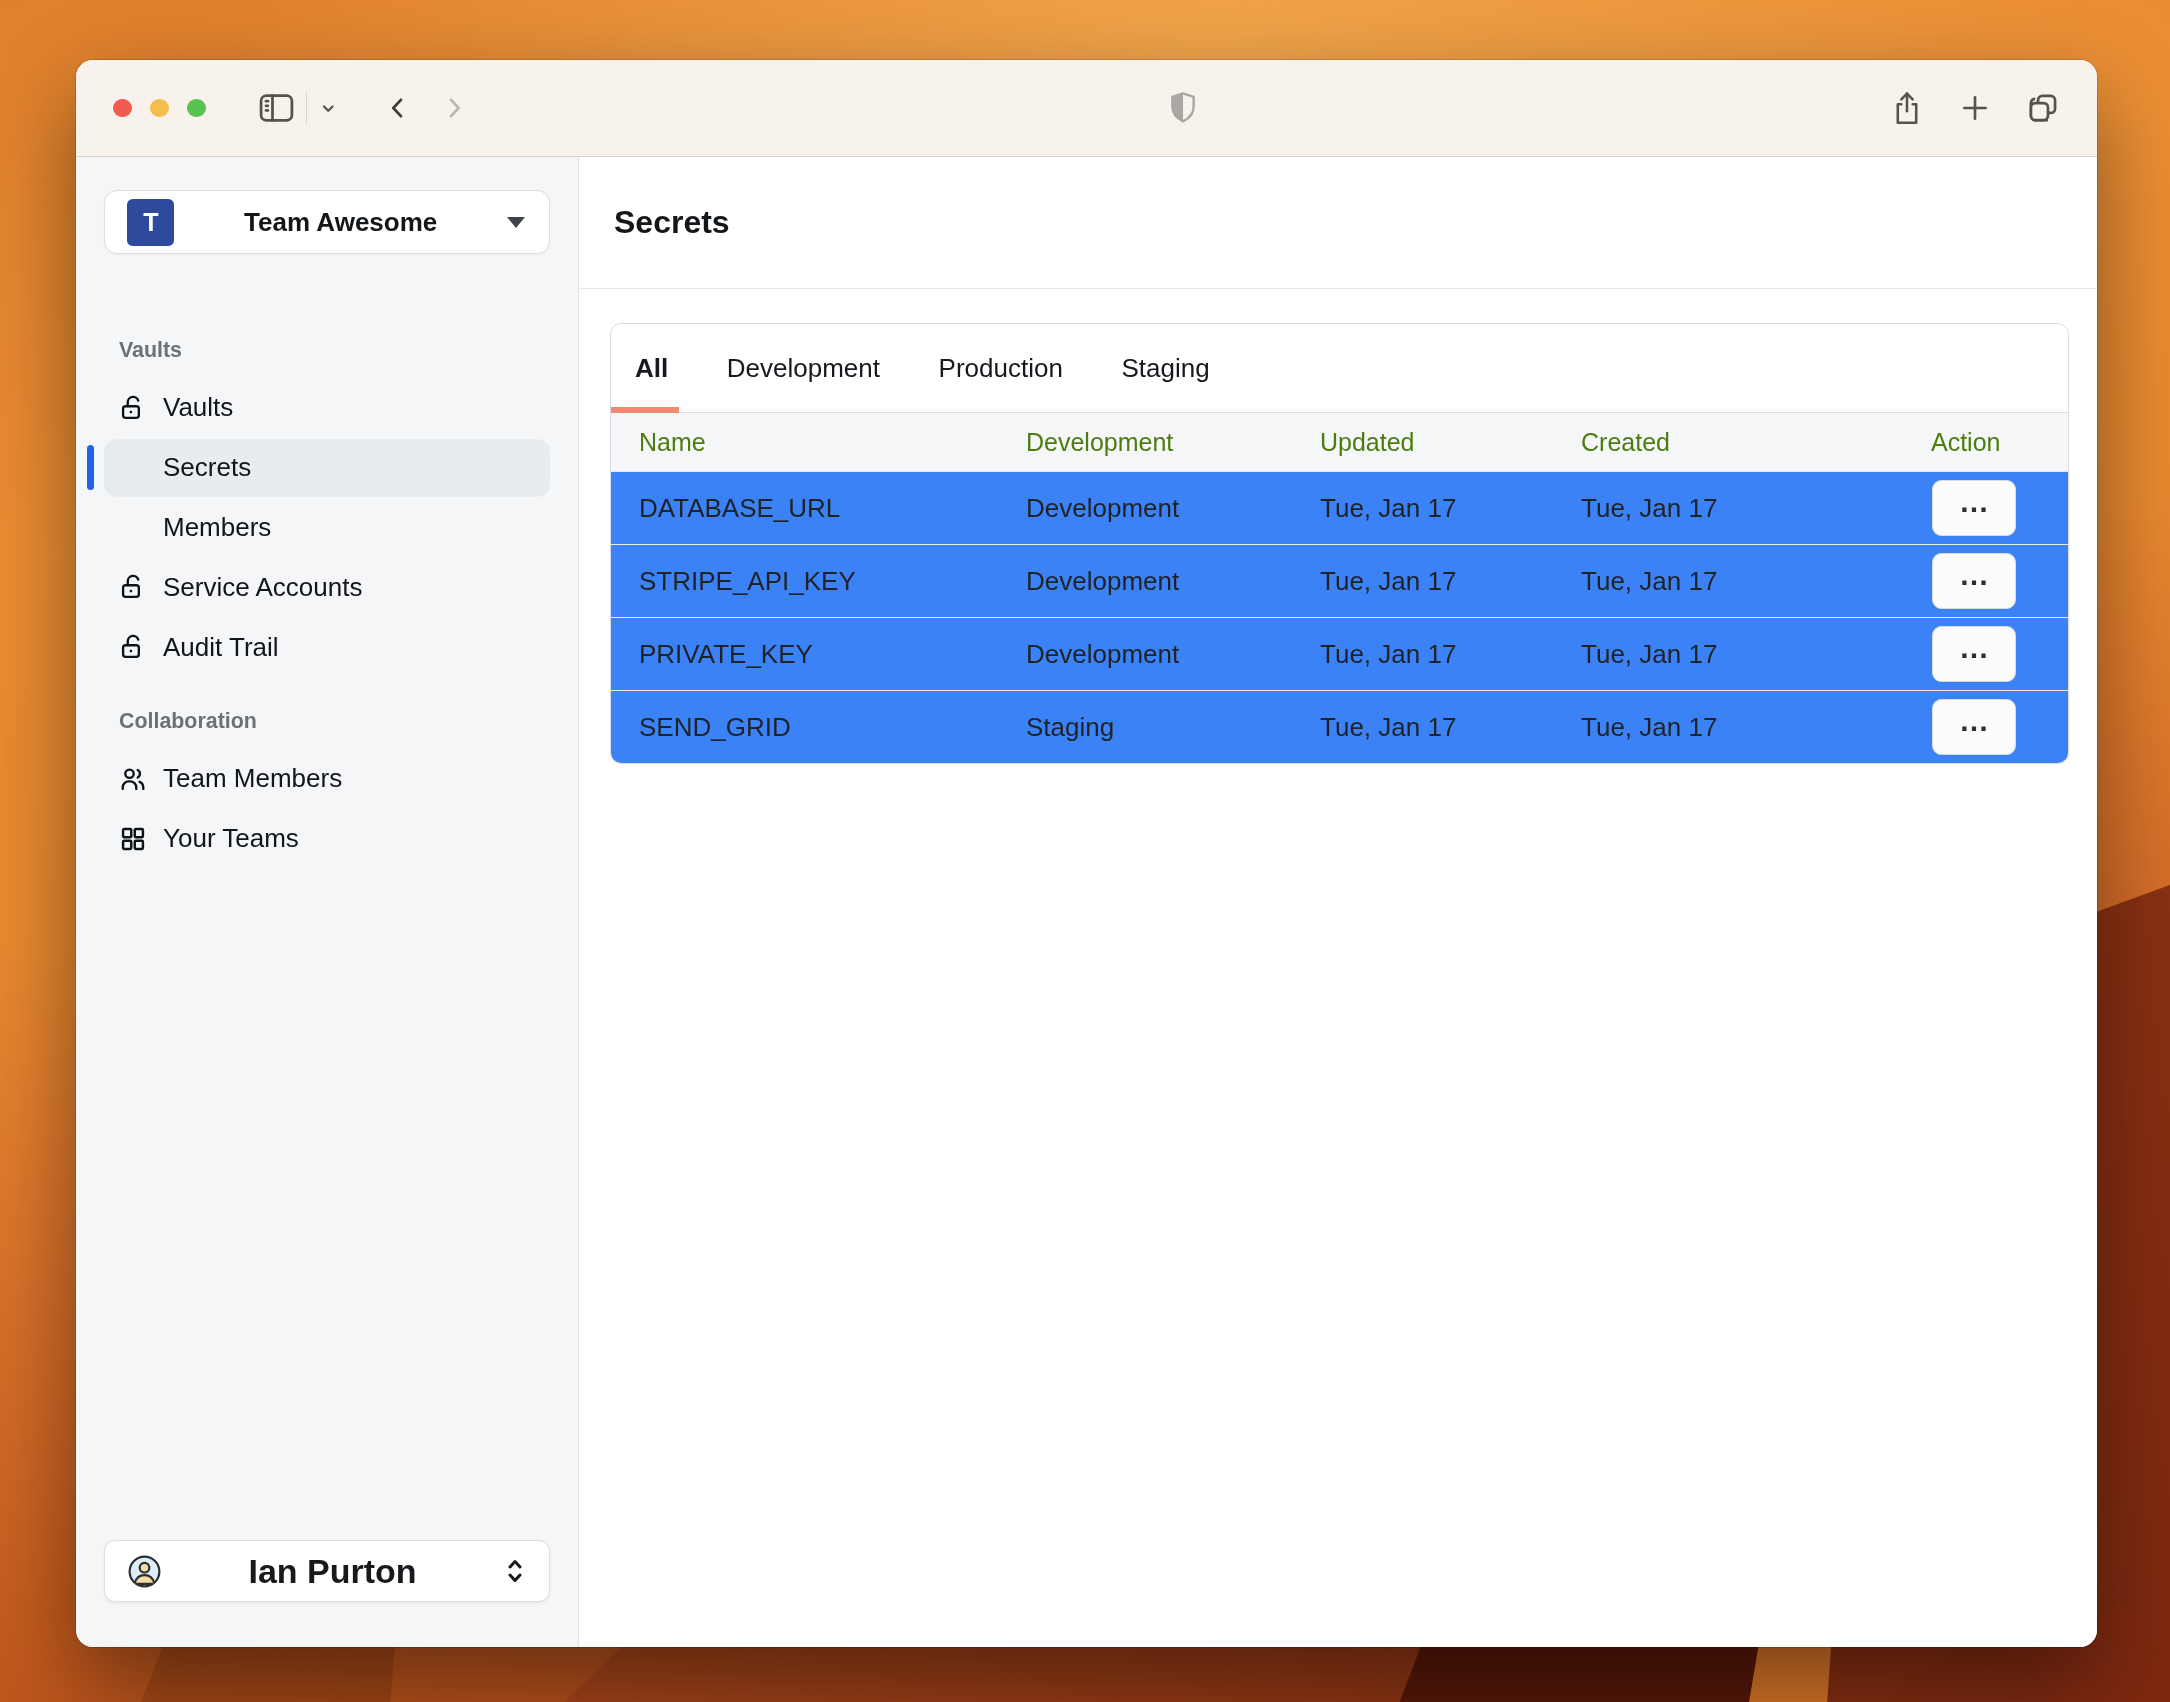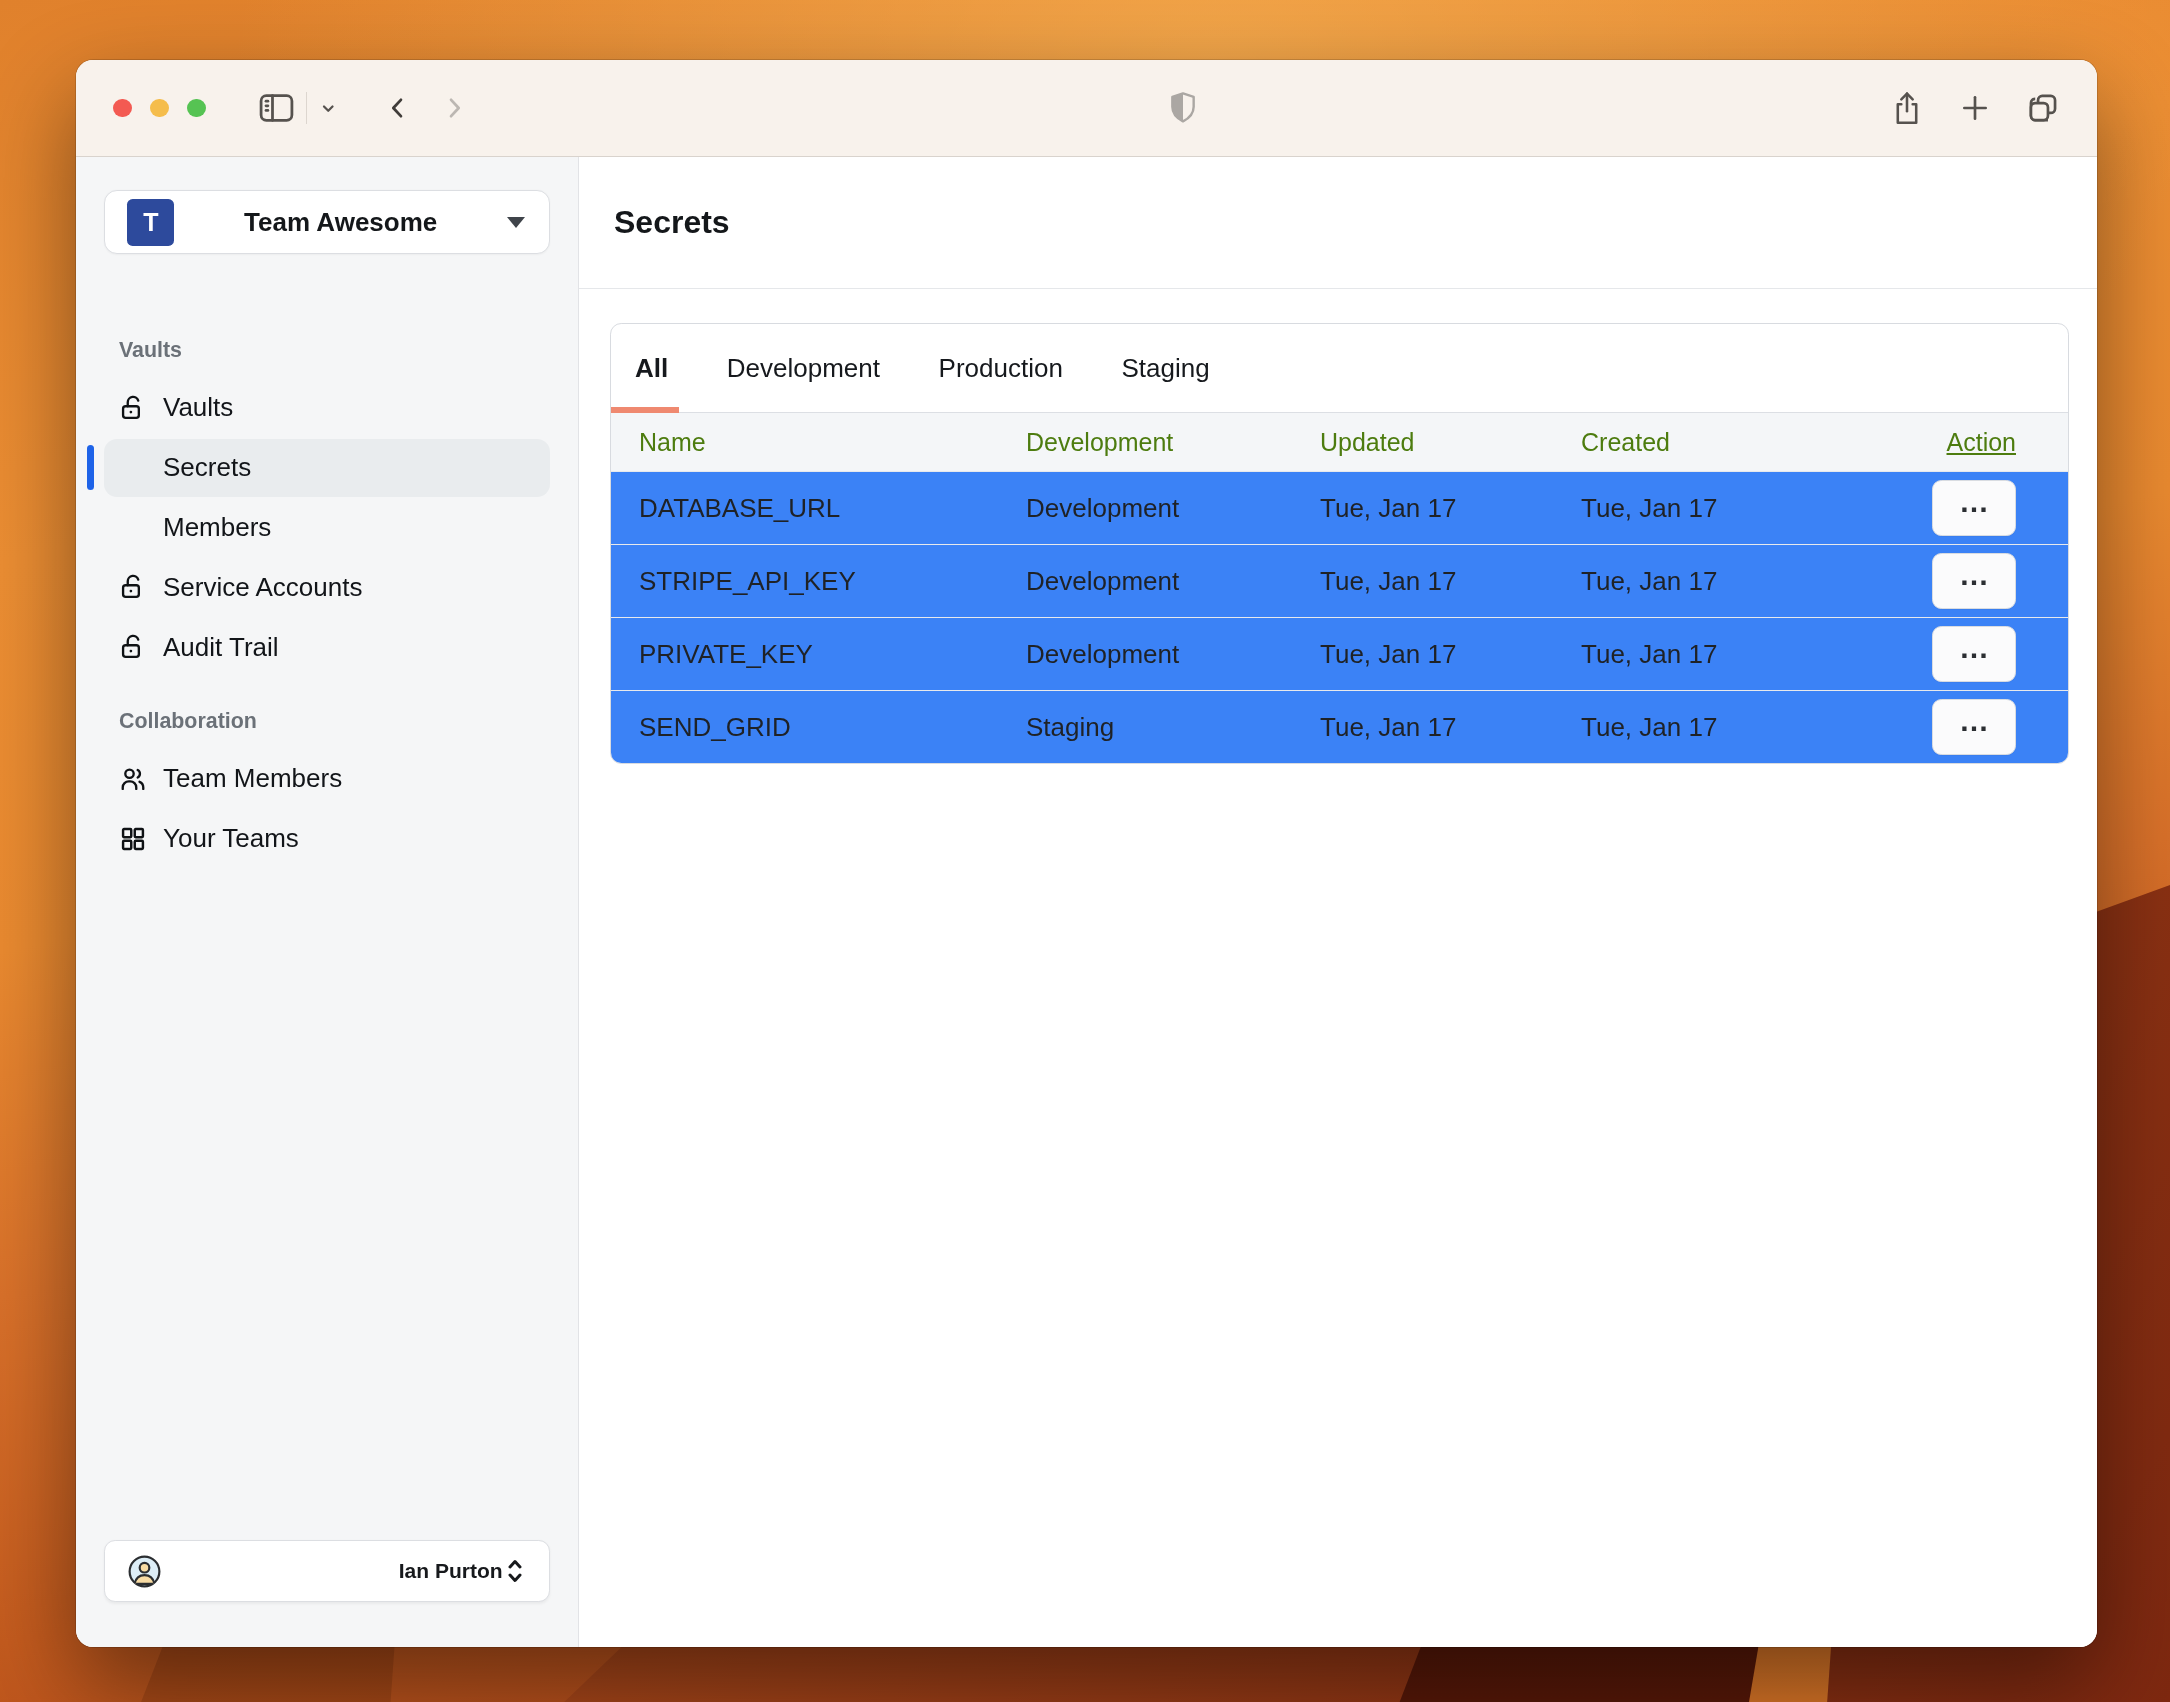--- a/index.html
+++ b/index.html
@@ -61,21 +61,21 @@
   .nav-item{height:58px;display:flex;align-items:center;padding-left:15px;border-radius:13px;
     font-size:26px;color:#121519;position:relative;margin:0.9px 0;}
   .nav-item .nav-ic{width:28px;height:28px;margin-right:16px;color:#0f1215;flex:none;}
   .nav-item.noicon{padding-left:59px;}
   .nav-item.selected{background:#e9ecee;}
   .nav-item.selected::before{content:"";position:absolute;left:-17px;top:6.5px;width:6.5px;height:45px;
     border-radius:3.7px;background:var(--selected-indicator);}
 
   .user-pill{margin-top:auto;margin-bottom:45px;height:62px;background:#fff;border:0.9px solid #dcdee2;
     border-radius:11.2px;display:flex;align-items:center;padding:0 22.4px;box-shadow:0 1.9px 2.8px rgba(0,0,0,.05);}
-  .user-name{flex:1;text-align:right;font-size:21px;font-weight:700;color:#17191c;}
+  .user-name{flex:1;text-align:center;font-size:34px;font-weight:700;color:#17191c;}
 
   
   .main{background:#fff;display:flex;flex-direction:column;min-width:0;}
   .main-header{height:132px;flex:none;border-bottom:0.9px solid #e5e7ea;display:flex;align-items:center;
     padding:0 30px 0 35px;}
   .page-title{font-size:32px;font-weight:700;color:#14171a;}
   .create-btn{margin-left:auto;height:58px;display:flex;align-items:center;gap:15px;padding:0 28px;
     background:var(--primary-blue);color:#fff;border:none;border-radius:9.3px;font-size:26px;
     font-family:inherit;font-weight:500;cursor:pointer;}
 
@@ -85,21 +85,21 @@
   .tab{display:flex;align-items:center;font-size:26px;color:#16191d;padding:0 11.2px;position:relative;
     cursor:pointer;margin-right:11.2px;}
   .tab.first{padding-left:24px;}
   .tab.active{font-weight:700;}
   .tab.active::after{content:"";position:absolute;left:0;right:0;bottom:-0.9px;height:5.6px;
     background:var(--active-tab-underline);}
 
   .thead,.tr{display:grid;grid-template-columns:387px 294px 261px 350px 1fr;align-items:center;
     padding:0 52px 0 28px;}
   .thead{height:58px;background:#f4f6f8;font-size:25px;font-weight:500;color:#4d7c0f;}
-  .thead .col-action{text-align:right;text-decoration:underline;}
+  .thead .col-action{text-align:left;}
   .tr{height:73px;border-top:0.9px solid #e7e9ec;font-size:26px;color:#1f2226;background:#3b82f6;}
   .cell-action{display:flex;justify-content:flex-end;}
   .action-btn{width:84px;height:56px;border:0.9px solid #d9dce1;border-radius:9.3px;background:#fbfbfc;
     color:#2b2e32;font-size:30px;font-weight:700;display:flex;align-items:center;justify-content:center;
     cursor:pointer;padding-bottom:13px;box-shadow:0 0.9px 0.9px rgba(0,0,0,.03);font-family:inherit;line-height:1;}
 
   svg{display:block;}
 </style>
 </head>
 <body>

